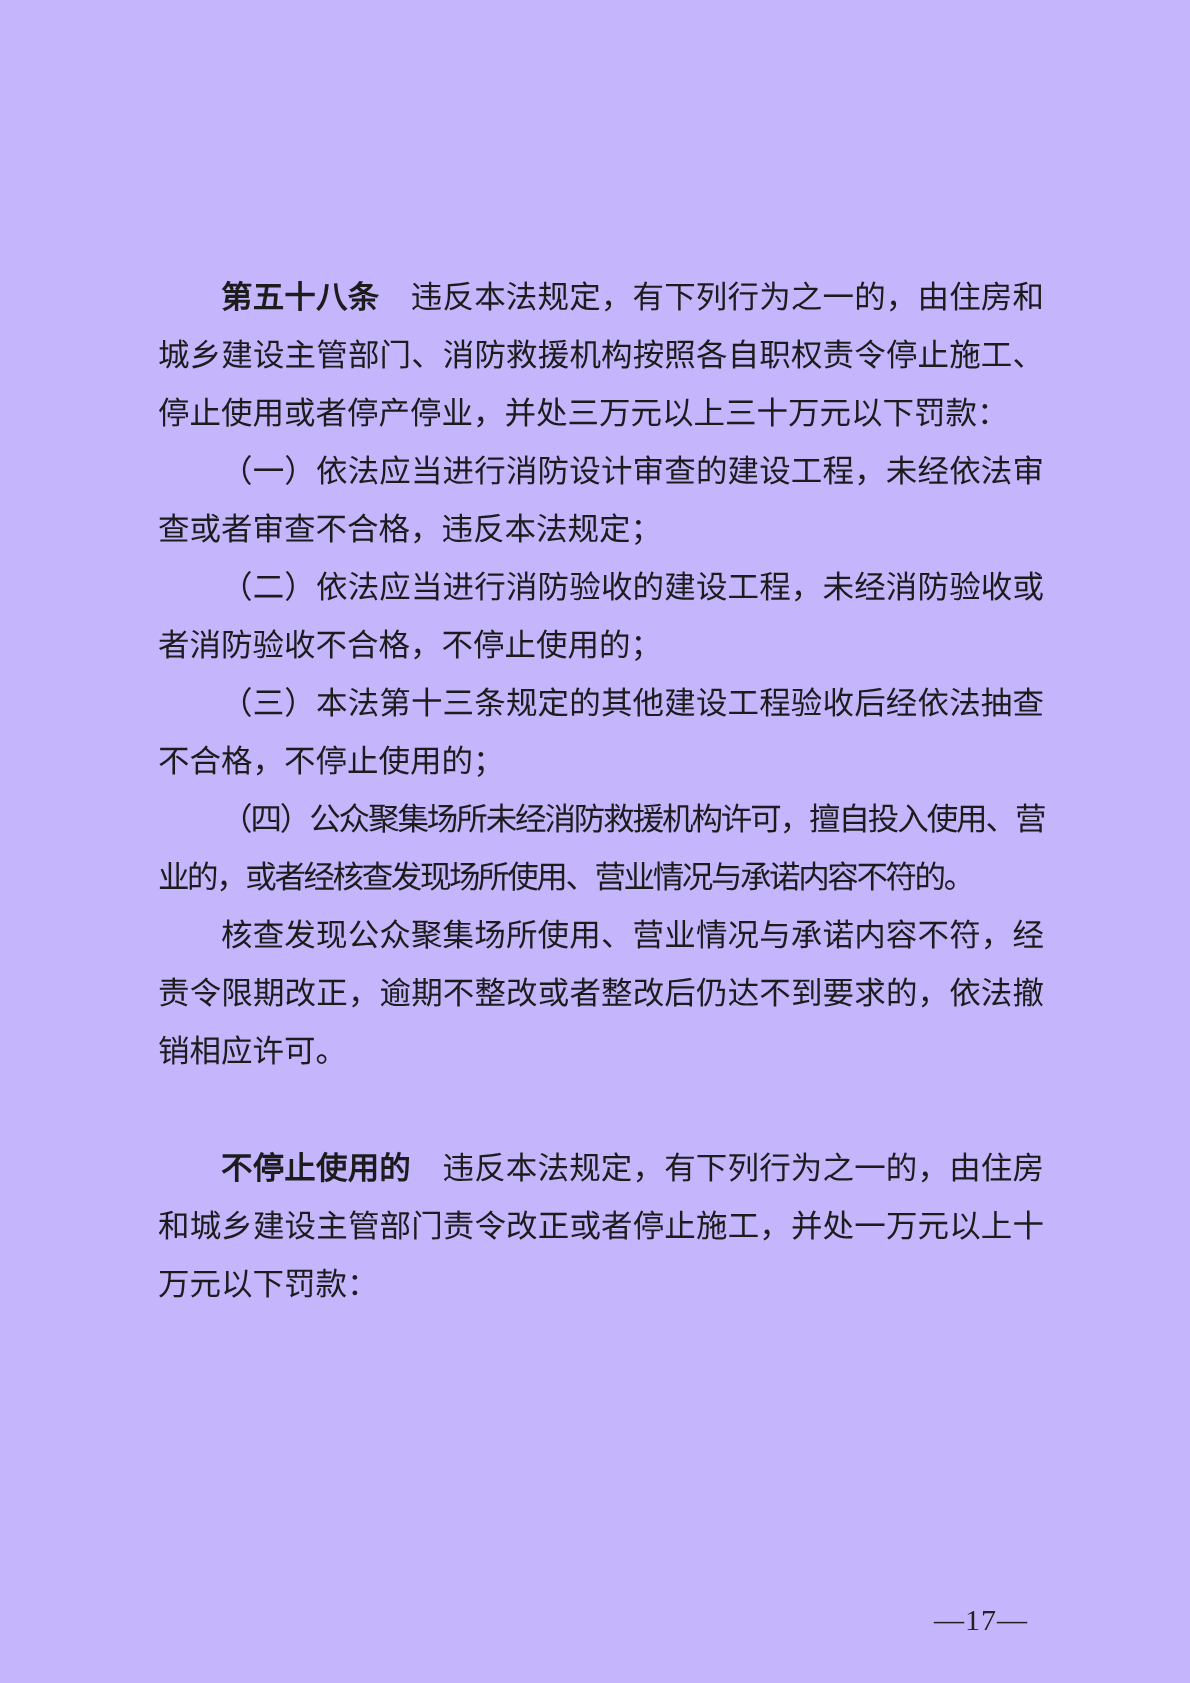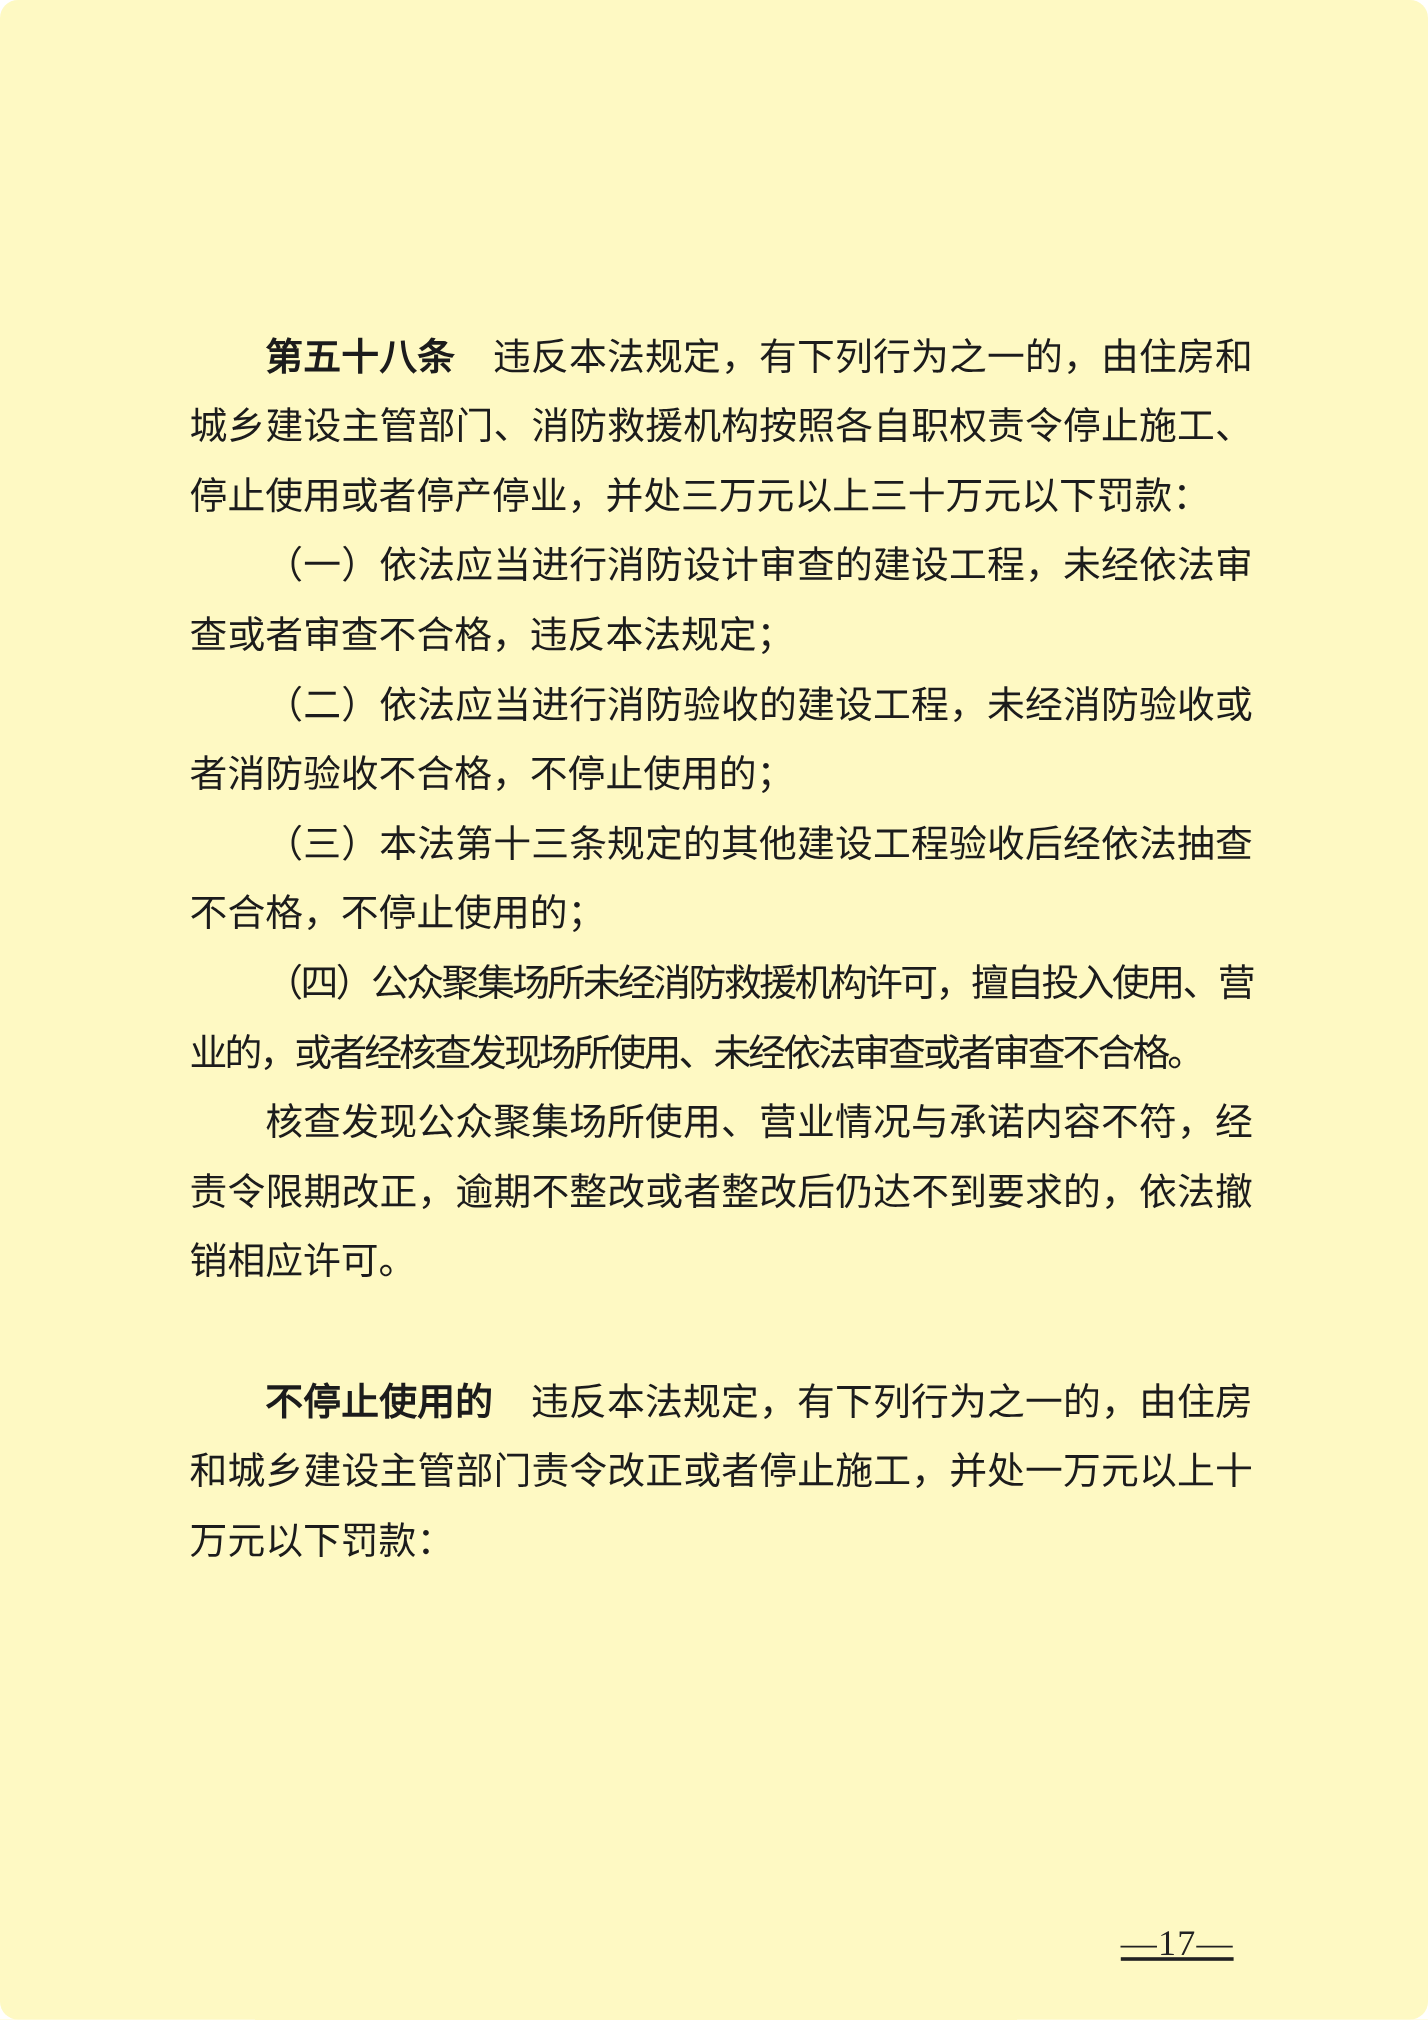--- a/index.html
+++ b/index.html
@@ -9,22 +9,21 @@
   body {
     width: 1190px;
     height: 1683px;
     background: #ffffff;
     position: relative;
     overflow: hidden;
   }
   .page {
     position: absolute;
     inset: 0;
-    background: #fef9c3;
-    border-radius: 15px;
+    background: #c4b5fd;
   }
   .content {
     position: absolute;
     left: 158px;
     top: 268px;
     width: 886px;
     font-family: "Liberation Serif", "DejaVu Serif", serif;
     font-size: 31.5px;
     line-height: 58px;
     color: #1c1c1c;
@@ -52,38 +51,37 @@
   }
   .page-number {
     position: absolute;
     top: 1603px;
     right: 162px;
     font-family: "Liberation Serif", "DejaVu Serif", serif;
     font-size: 30px;
     line-height: 34px;
     color: #222222;
     letter-spacing: 1px;
-    text-decoration: underline;
   }
 </style>
 </head>
 <body>
 
 <div class="page">
   <main class="content">
 
     <p class="para"><span class="lead">第五十八条</span><span>违反本法规定，有下列行为之一的，由住房和城乡建设主管部门、消防救援机构按照各自职权责令停止施工、停止使用或者停产停业，并处三万元以上三十万元以下罚款：</span></p>
 
     <p class="para"><span>（一）依法应当进行消防设计审查的建设工程，未经依法审查或者审查不合格，违反本法规定；</span></p>
 
     <p class="para"><span>（二）依法应当进行消防验收的建设工程，未经消防验收或者消防验收不合格，不停止使用的；</span></p>
 
     <p class="para"><span>（三）本法第十三条规定的其他建设工程验收后经依法抽查不合格，不停止使用的；</span></p>
 
-    <p class="para tight"><span>（四）公众聚集场所未经消防救援机构许可，擅自投入使用、营业的，或者经核查发现场所使用、未经依法审查或者审查不合格。</span></p>
+    <p class="para tight"><span>（四）公众聚集场所未经消防救援机构许可，擅自投入使用、营业的，或者经核查发现场所使用、营业情况与承诺内容不符的。</span></p>
 
     <p class="para"><span>核查发现公众聚集场所使用、营业情况与承诺内容不符，经责令限期改正，逾期不整改或者整改后仍达不到要求的，依法撤销相应许可。</span></p>
 
 
     <p class="para new-article"><span class="lead">不停止使用的</span><span>违反本法规定，有下列行为之一的，由住房和城乡建设主管部门责令改正或者停止施工，并处一万元以上十万元以下罚款：</span></p>
 
   </main>
 
   <div class="page-number">—17—</div>
 </div>

